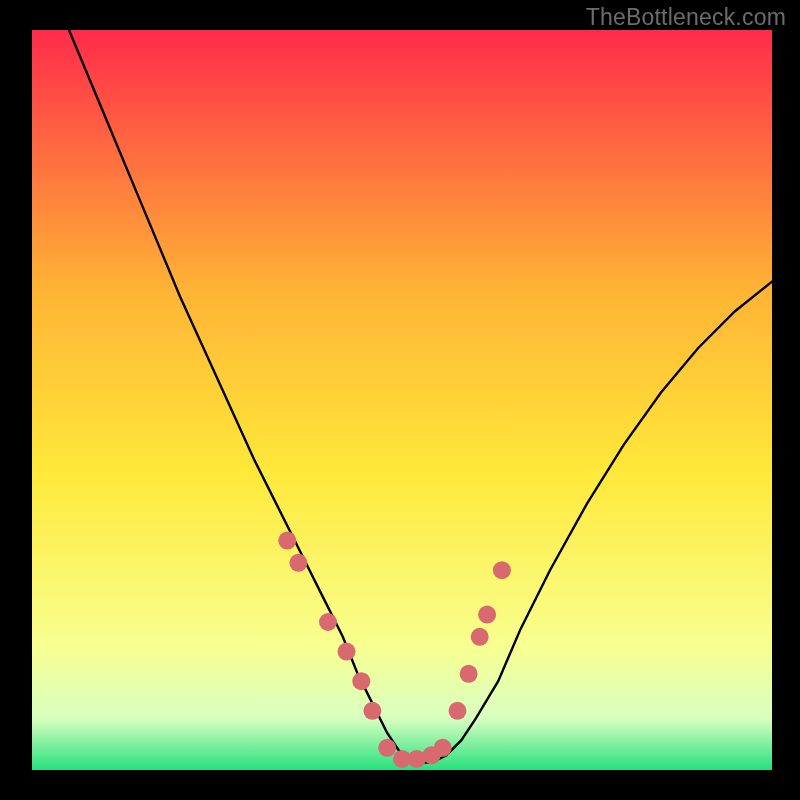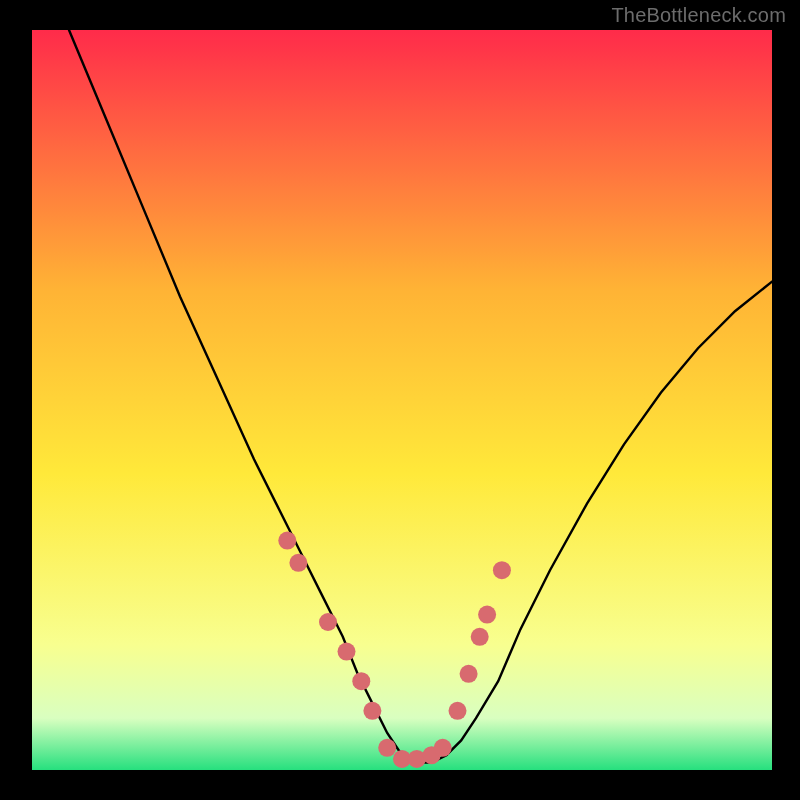--- a/index.html
+++ b/index.html
@@ -15,21 +15,21 @@
     position: relative;
     width: 800px;
     height: 800px;
     background: #000;
   }
   .watermark {
     position: absolute;
     top: 4px;
     right: 14px;
     color: #6c6c6c;
-    font-size: 20px;
+    font-size: 23px;
     font-weight: 500;
     letter-spacing: 0.2px;
     z-index: 5;
   }
   svg.chart {
     position: absolute;
     top: 0;
     left: 0;
   }
 </style>

